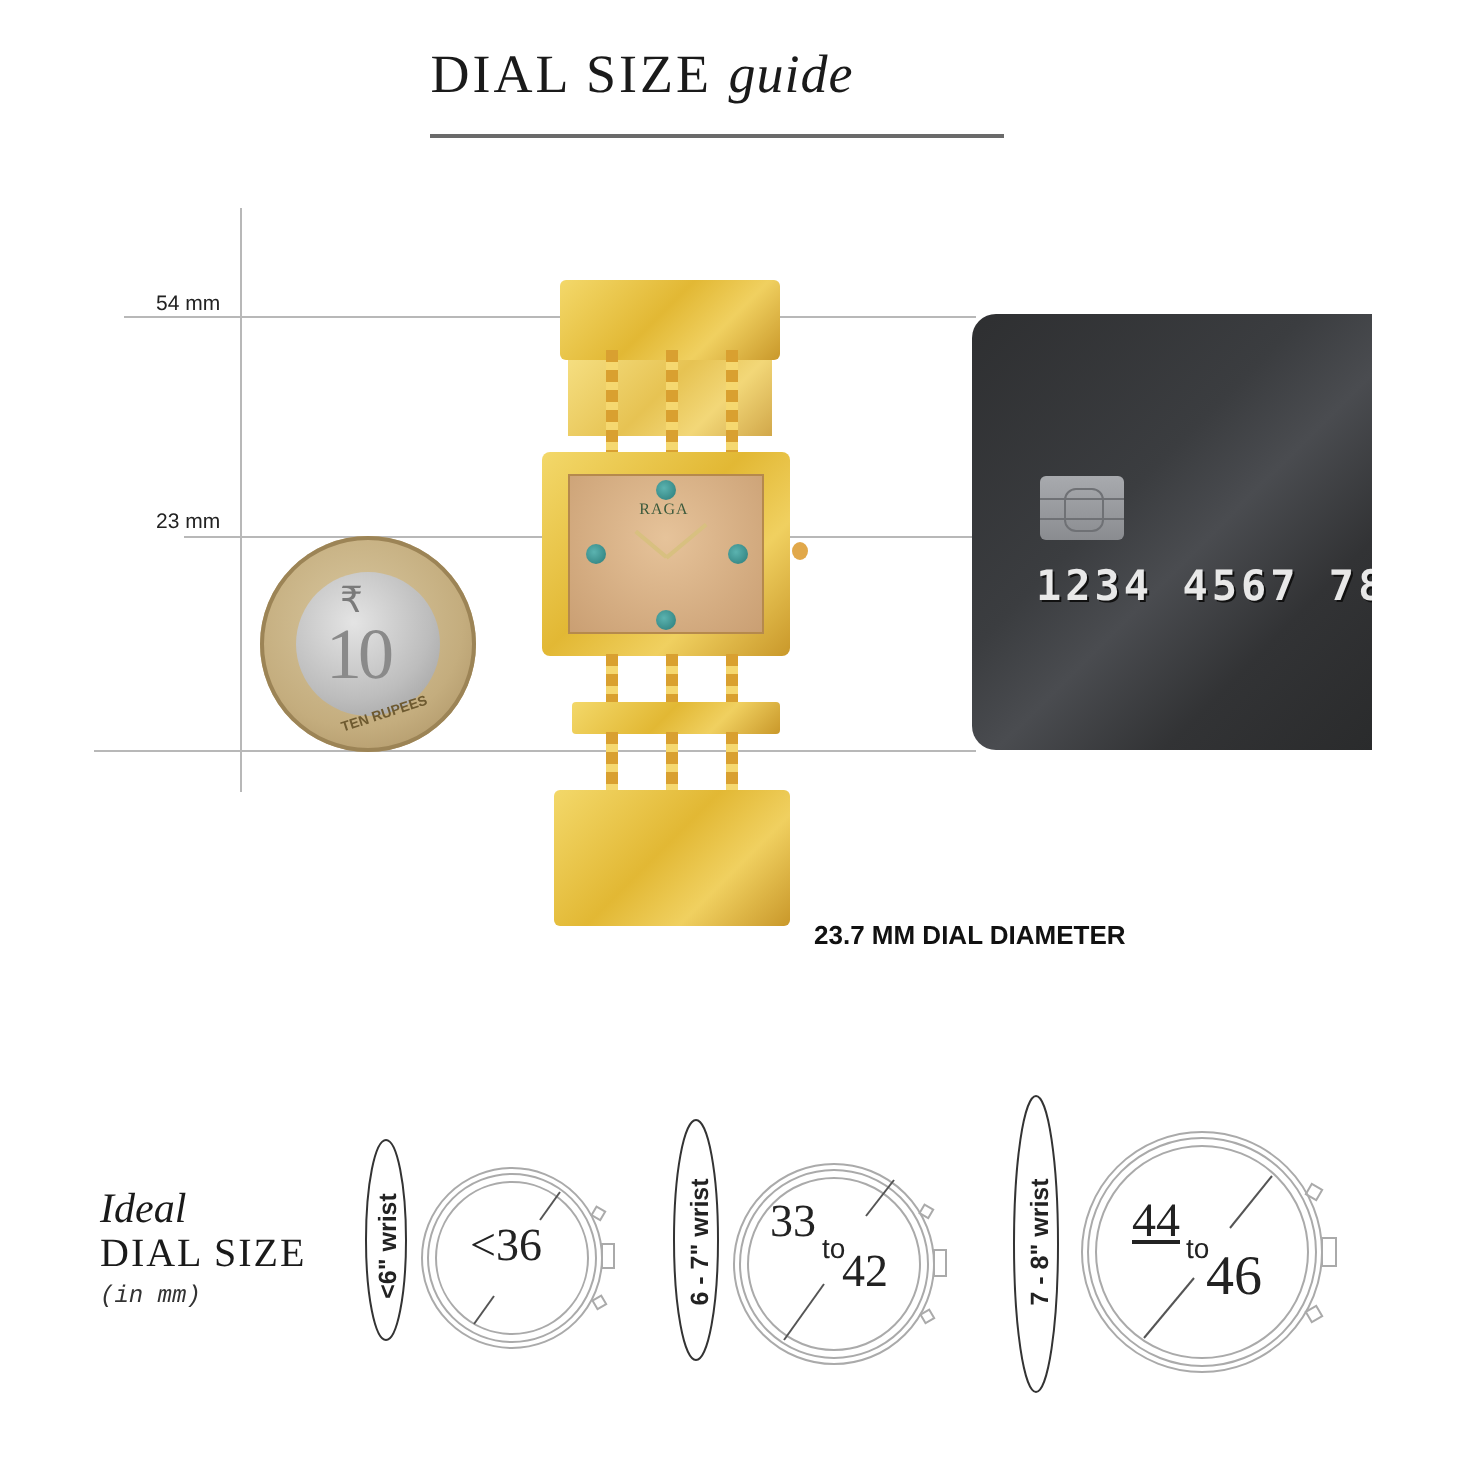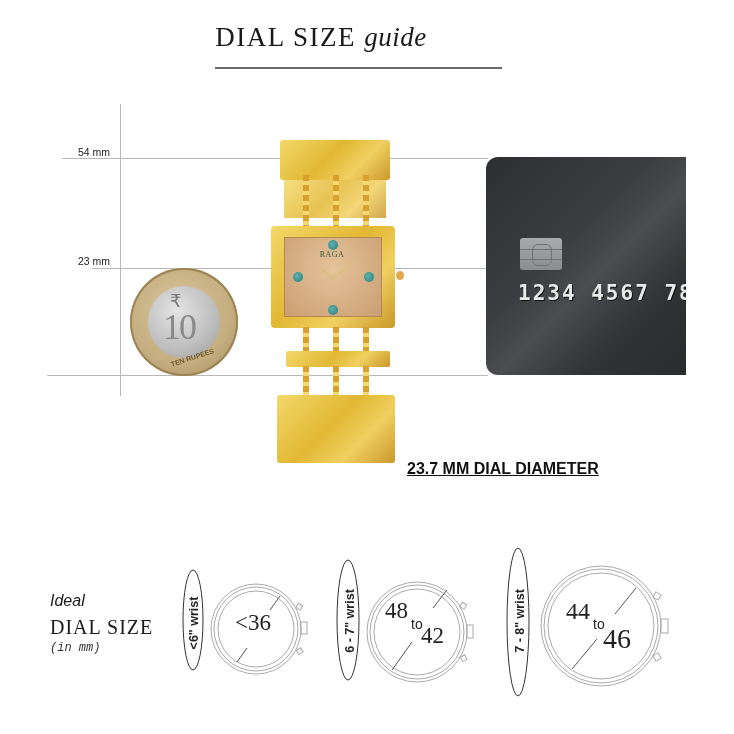--- a/index.html
+++ b/index.html
@@ -33,23 +33,23 @@
   .bead { width:6px; background:repeating-linear-gradient(#d9a030 0 6px,#f5d870 6px 10px); }
   .watch-case { left:271px; top:226px; width:124px; height:102px; border-radius:4px; }
   .dial { left:284px; top:237px; width:98px; height:80px; background:radial-gradient(circle at 50% 40%, #e6c39a, #c99e72); box-shadow: inset 0 0 0 1px #b5894d; }
   .brand { left:284px; top:250px; width:96px; text-align:center; font-family:"Liberation Serif", serif; font-size:8px; color:#3c5a3c; letter-spacing:0.5px; }
   .stone { width:10px; height:10px; border-radius:50%; background:radial-gradient(circle at 40% 40%,#5bb3b0,#2a7a78); }
   .crown { left:396px; top:271px; width:8px; height:9px; border-radius:50%; background:#e1a84a; }
   .hand { height:1.5px; background:#d8c080; transform-origin:0 50%; }
   .mid-bar { left:286px; top:351px; width:104px; height:16px; border-radius:2px; }
   .watch-bottom { left:277px; top:395px; width:118px; height:68px; border-radius:3px; }
 
-  .diameter { left:407px; top:460px; font-size:16px; font-weight:bold; color:#111;text-decoration:underline; }
+  .diameter { left:407px; top:460px; font-size:13px; font-weight:bold; color:#111; }
 
-  .ideal { left:50px; top:592px; font-family:Liberation Sans, sans-serif; font-style:italic; font-size:16px; color:#1a1a1a; }
+  .ideal { left:50px; top:592px; font-family:Liberation Serif, serif; font-style:italic; font-size:21px; color:#1a1a1a; }
   .dialsize { left:50px; top:616px; font-family:"Liberation Serif", serif; font-size:20px; letter-spacing:1px; color:#1a1a1a; }
   .inmm { left:50px; top:641px; font-size:12px; font-style:italic; color:#333;font-family:Liberation Mono, monospace; }
 
   .wrist-label { font-size:12.5px; font-weight:bold; color:#222; transform:rotate(-90deg); transform-origin:center; white-space:nowrap; text-align:center; }
   .size-text { font-family:"Liberation Serif", serif; color:#222; }
 </style>
 </head>
 <body>
 
 <div class="abs title">
@@ -128,31 +128,31 @@
   <circle cx="82" cy="76" r="50" fill="none" stroke="#aaa" stroke-width="1"></circle>
   <circle cx="82" cy="76" r="47" fill="none" stroke="#aaa" stroke-width="1"></circle>
   <circle cx="82" cy="76" r="43" fill="none" stroke="#aaa" stroke-width="1"></circle>
   <rect x="132" y="69" width="6" height="13" fill="none" stroke="#aaa"></rect>
   <rect x="126" y="47" width="5" height="5" fill="none" stroke="#aaa" transform="rotate(30 128 49)"></rect>
   <rect x="126" y="100" width="5" height="5" fill="none" stroke="#aaa" transform="rotate(-30 128 102)"></rect>
   <line x1="57" y1="114" x2="77" y2="86" stroke="#555"></line>
   <line x1="98" y1="52" x2="112" y2="34" stroke="#555"></line>
 </svg>
 <div class="abs wrist-label" style="left:302px; top:614px; width:96px;">6 - 7" wrist</div>
-<div class="abs size-text" style="left:385px; top:598px; font-size:23px;">48</div>
+<div class="abs size-text" style="left:385px; top:598px; font-size:23px;">33</div>
 <div class="abs size-text" style="left:411px; top:616px; font-size:14px; font-family:'Liberation Sans', sans-serif;">to</div>
 <div class="abs size-text" style="left:421px; top:623px; font-size:23px;">42</div>
 
 <svg class="abs" style="left:505px; top:544px;" width="170" height="160">
   <ellipse cx="13" cy="78" rx="11" ry="74" fill="none" stroke="#333" stroke-width="1"></ellipse>
   <circle cx="96" cy="82" r="60" fill="none" stroke="#aaa" stroke-width="1"></circle>
   <circle cx="96" cy="82" r="57" fill="none" stroke="#aaa" stroke-width="1"></circle>
   <circle cx="96" cy="82" r="53" fill="none" stroke="#aaa" stroke-width="1"></circle>
   <rect x="156" y="75" width="7" height="14" fill="none" stroke="#aaa"></rect>
   <rect x="149" y="49" width="6" height="6" fill="none" stroke="#aaa" transform="rotate(30 152 52)"></rect>
   <rect x="149" y="110" width="6" height="6" fill="none" stroke="#aaa" transform="rotate(-30 152 113)"></rect>
   <line x1="67" y1="125" x2="92" y2="95" stroke="#555"></line>
   <line x1="110" y1="70" x2="131" y2="44" stroke="#555"></line>
 </svg>
 <div class="abs wrist-label" style="left:472px; top:614px; width:96px;">7 - 8" wrist</div>
-<div class="abs size-text" style="left:566px; top:598px; font-size:24px;">44</div>
+<div class="abs size-text" style="left:566px; top:598px; font-size:24px;text-decoration:underline;">44</div>
 <div class="abs size-text" style="left:593px; top:616px; font-size:14px; font-family:'Liberation Sans', sans-serif;">to</div>
 <div class="abs size-text" style="left:603px; top:623px; font-size:28px;">46</div>
 
 </body></html>

